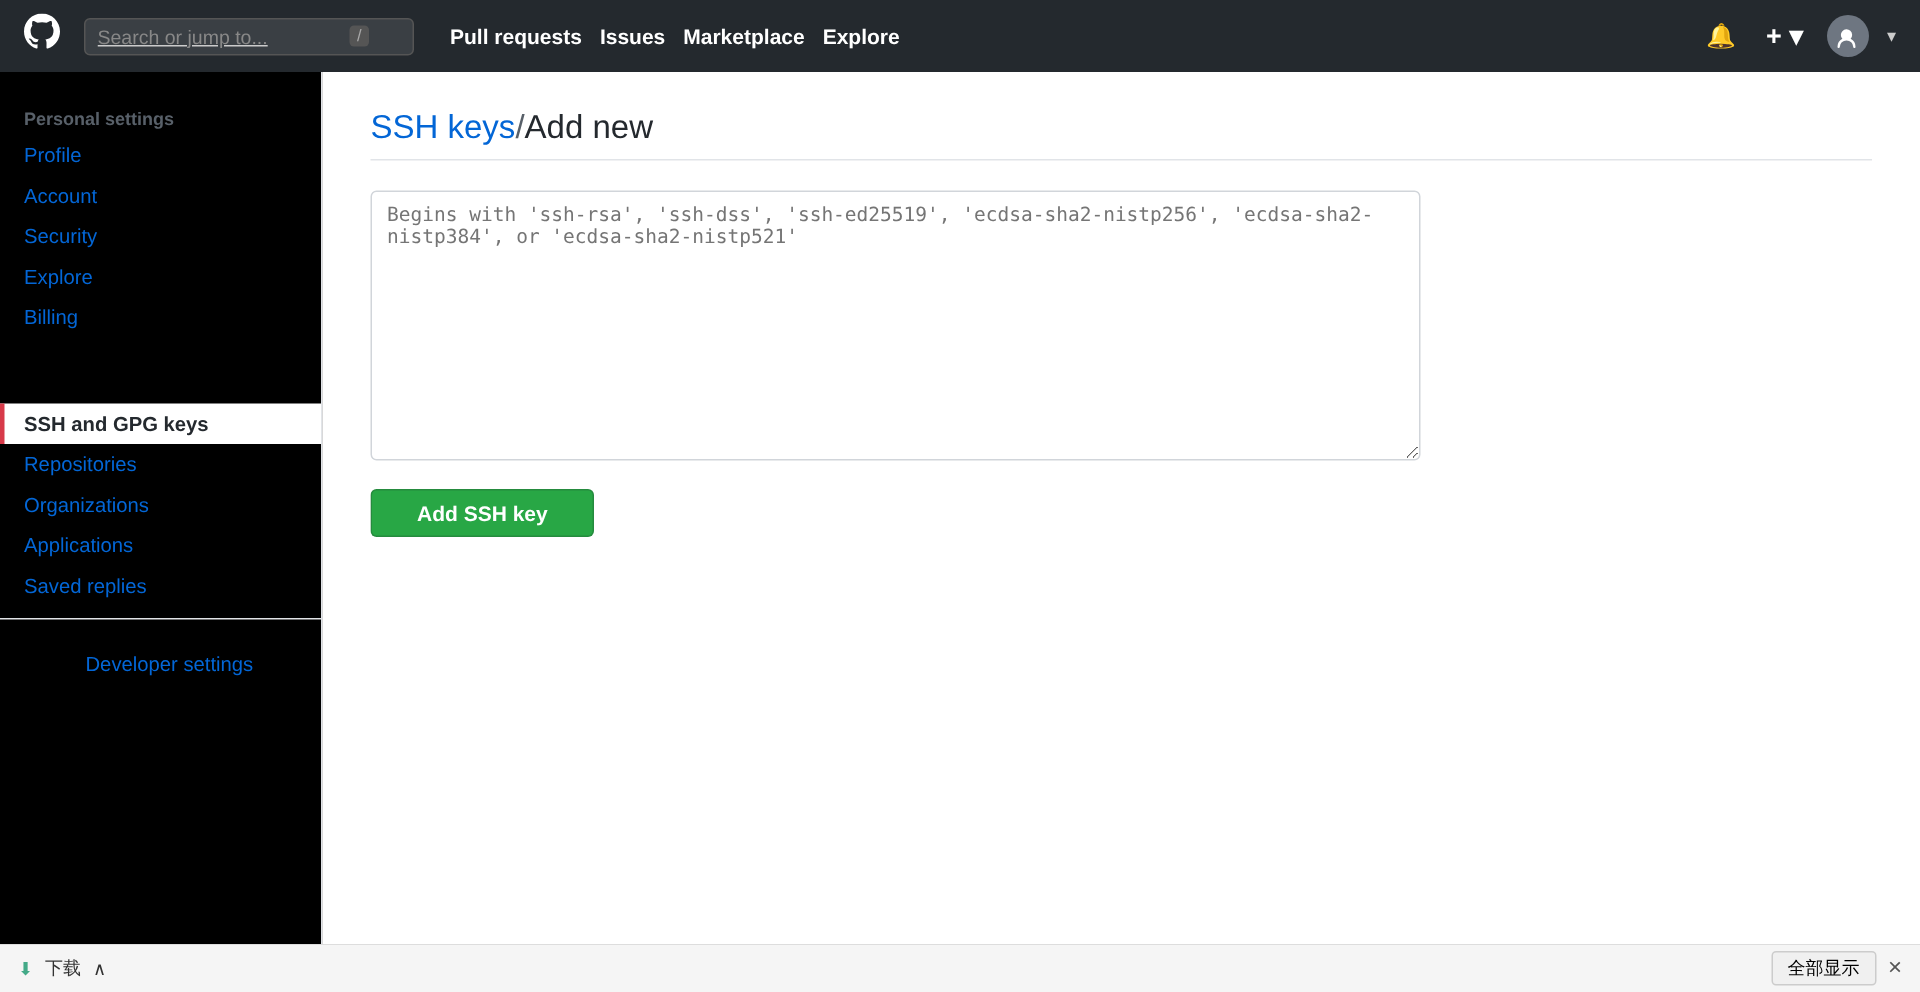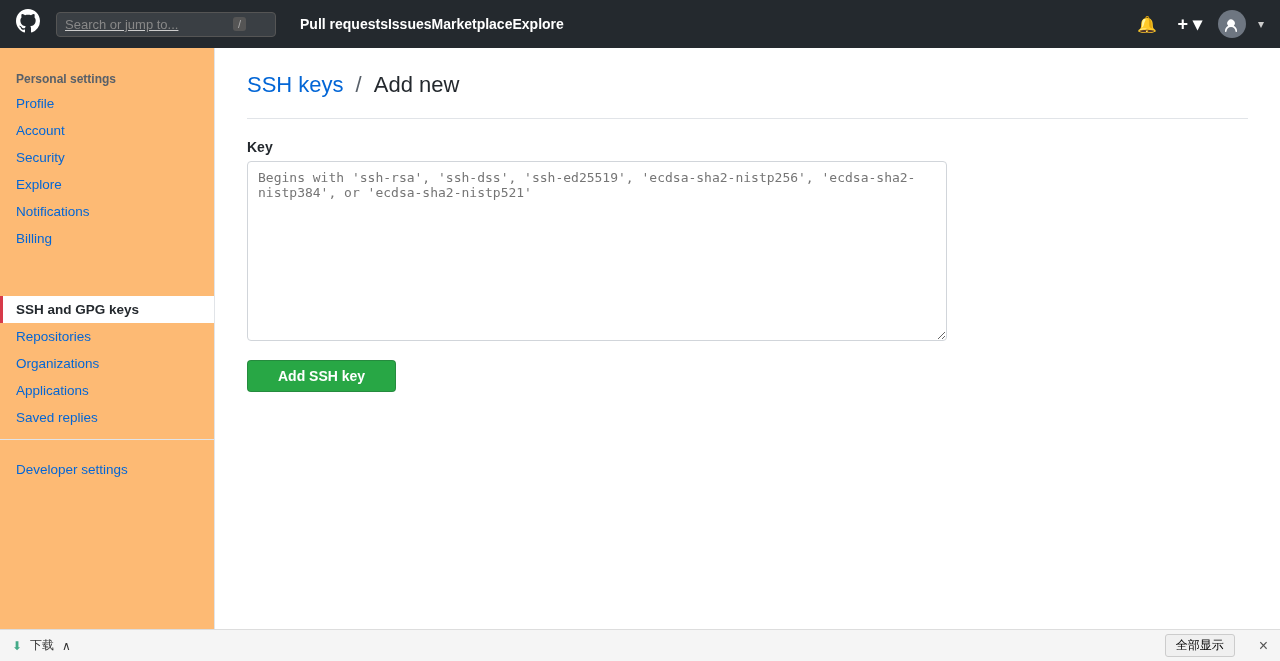--- a/index.html
+++ b/index.html
@@ -45,21 +45,21 @@
     .topnav-slash {
       background: #555;
       color: #aaa;
       border-radius: 3px;
       font-size: 11px;
       padding: 1px 5px;
     }
     .topnav-links {
       display: flex;
       align-items: center;
-      gap: 0;
+      gap: 12px;
       margin-left: 8px;
     }
     .topnav-links a {
       color: #fff;
       text-decoration: none;
       font-size: 14px;
       font-weight: 600;
     }
     .topnav-right {
       margin-left: auto;
@@ -94,21 +94,21 @@
     .page-wrapper {
       margin-top: 48px;
       display: flex;
       min-height: calc(100vh - 48px);
       background: #fff;
     }
 
     
     .sidebar {
       width: 215px;
-      background: #fdba74;
+      background: #000000;
       border-right: 1px solid #e1e4e8;
       padding: 16px 0;
       flex-shrink: 0;
     }
     .sidebar-section-title {
       font-size: 12px;
       font-weight: 600;
       color: #586069;
       padding: 8px 16px 4px 16px;
       text-transform: none;
@@ -129,35 +129,36 @@
       padding-left: 13px;
       margin-top: 44px;
     }
     .sidebar-divider {
       border: none;
       border-top: 1px solid #e1e4e8;
       margin: 8px 0;
     }
     .sidebar-section2 {
       padding-top: 8px;
+      margin-left: 41px;
     }
 
     
     .main-content {
       flex: 1;
       padding: 24px 32px;
       background: #fff;
     }
 
     
     .breadcrumb {
       display: flex;
       align-items: flex-start;
-      gap: 12px;
-      margin-bottom: 20px;
+      gap: 0;
+      margin-bottom: 8px;
     }
     .breadcrumb-link {
       color: #0366d6;
       text-decoration: none;
       font-size: 22px;
       font-weight: 300;
     }
     .breadcrumb-sep {
       color: #586069;
       font-size: 22px;
@@ -238,21 +239,21 @@
     }
     .bottom-bar-left {
       display: flex;
       align-items: center;
       gap: 8px;
     }
     .bottom-bar-right {
       margin-left: auto;
       display: flex;
       align-items: center;
-      gap: 24px;
+      gap: 8px;
     }
     .bottom-bar-btn {
       background: #f0f0f0;
       border: 1px solid #ccc;
       border-radius: 3px;
       padding: 2px 10px;
       font-size: 12px;
       cursor: pointer;
     }
     .bottom-bar-close {
@@ -299,21 +300,20 @@
 </nav>
 
 <div class="page-wrapper">
 
   <aside class="sidebar">
     <div class="sidebar-section-title">Personal settings</div>
     <a class="sidebar-item">Profile</a>
     <a class="sidebar-item">Account</a>
     <a class="sidebar-item">Security</a>
     <a class="sidebar-item">Explore</a>
-    <a class="sidebar-item">Notifications</a>
     <a class="sidebar-item">Billing</a>
     <a class="sidebar-item active">SSH and GPG keys</a>
     <a class="sidebar-item">Repositories</a>
     <a class="sidebar-item">Organizations</a>
     <a class="sidebar-item">Applications</a>
     <a class="sidebar-item">Saved replies</a>
     <hr class="sidebar-divider">
     <div class="sidebar-section2">
       <a class="sidebar-item">Developer settings</a>
     </div>
@@ -325,21 +325,20 @@
       <a class="breadcrumb-link" href="#">SSH keys</a>
       <span class="breadcrumb-sep">/</span>
       <span class="breadcrumb-current">Add new</span>
     </div>
     <hr class="breadcrumb-divider">
 
     
 
     
     <div class="form-group">
-      <label class="form-label">Key</label>
       <textarea class="form-textarea" placeholder="Begins with 'ssh-rsa', 'ssh-dss', 'ssh-ed25519', 'ecdsa-sha2-nistp256', 'ecdsa-sha2-nistp384', or 'ecdsa-sha2-nistp521'" style=""></textarea>
     </div>
 
     
     <button class="btn-green">Add SSH key</button>
   </main>
 </div>
 
 <div class="bottom-bar">
   <div class="bottom-bar-left">

